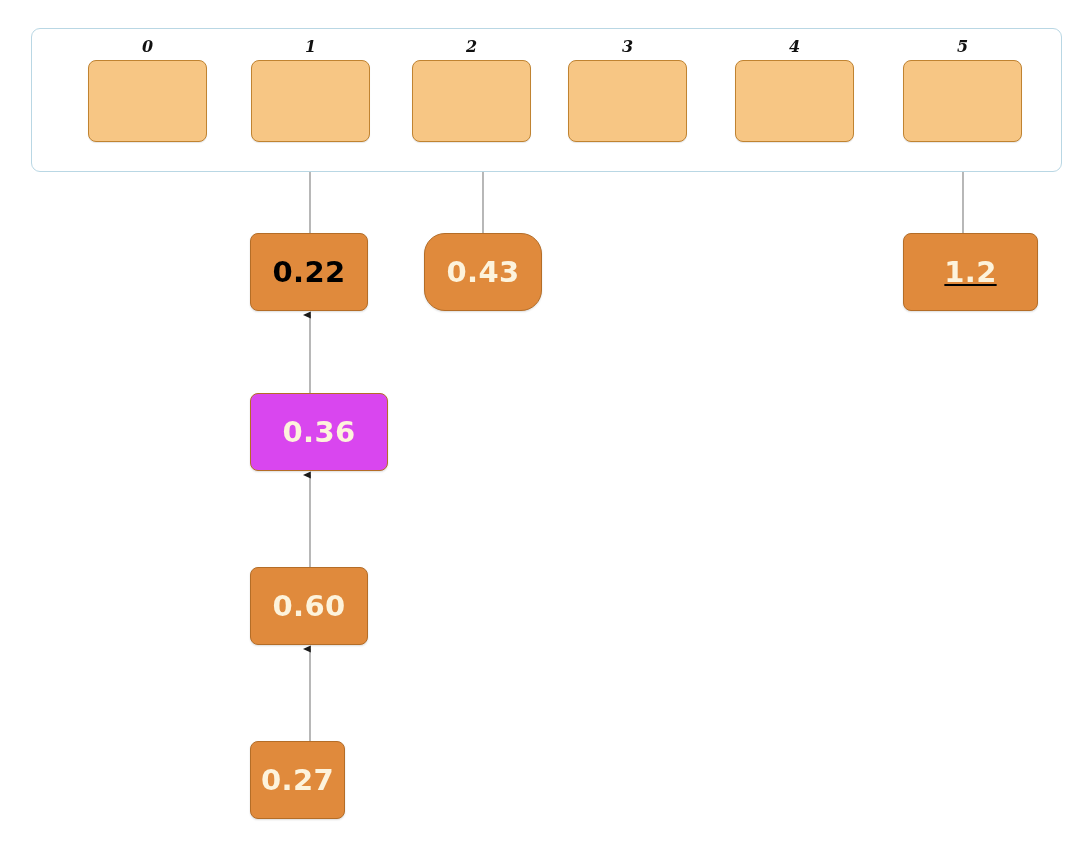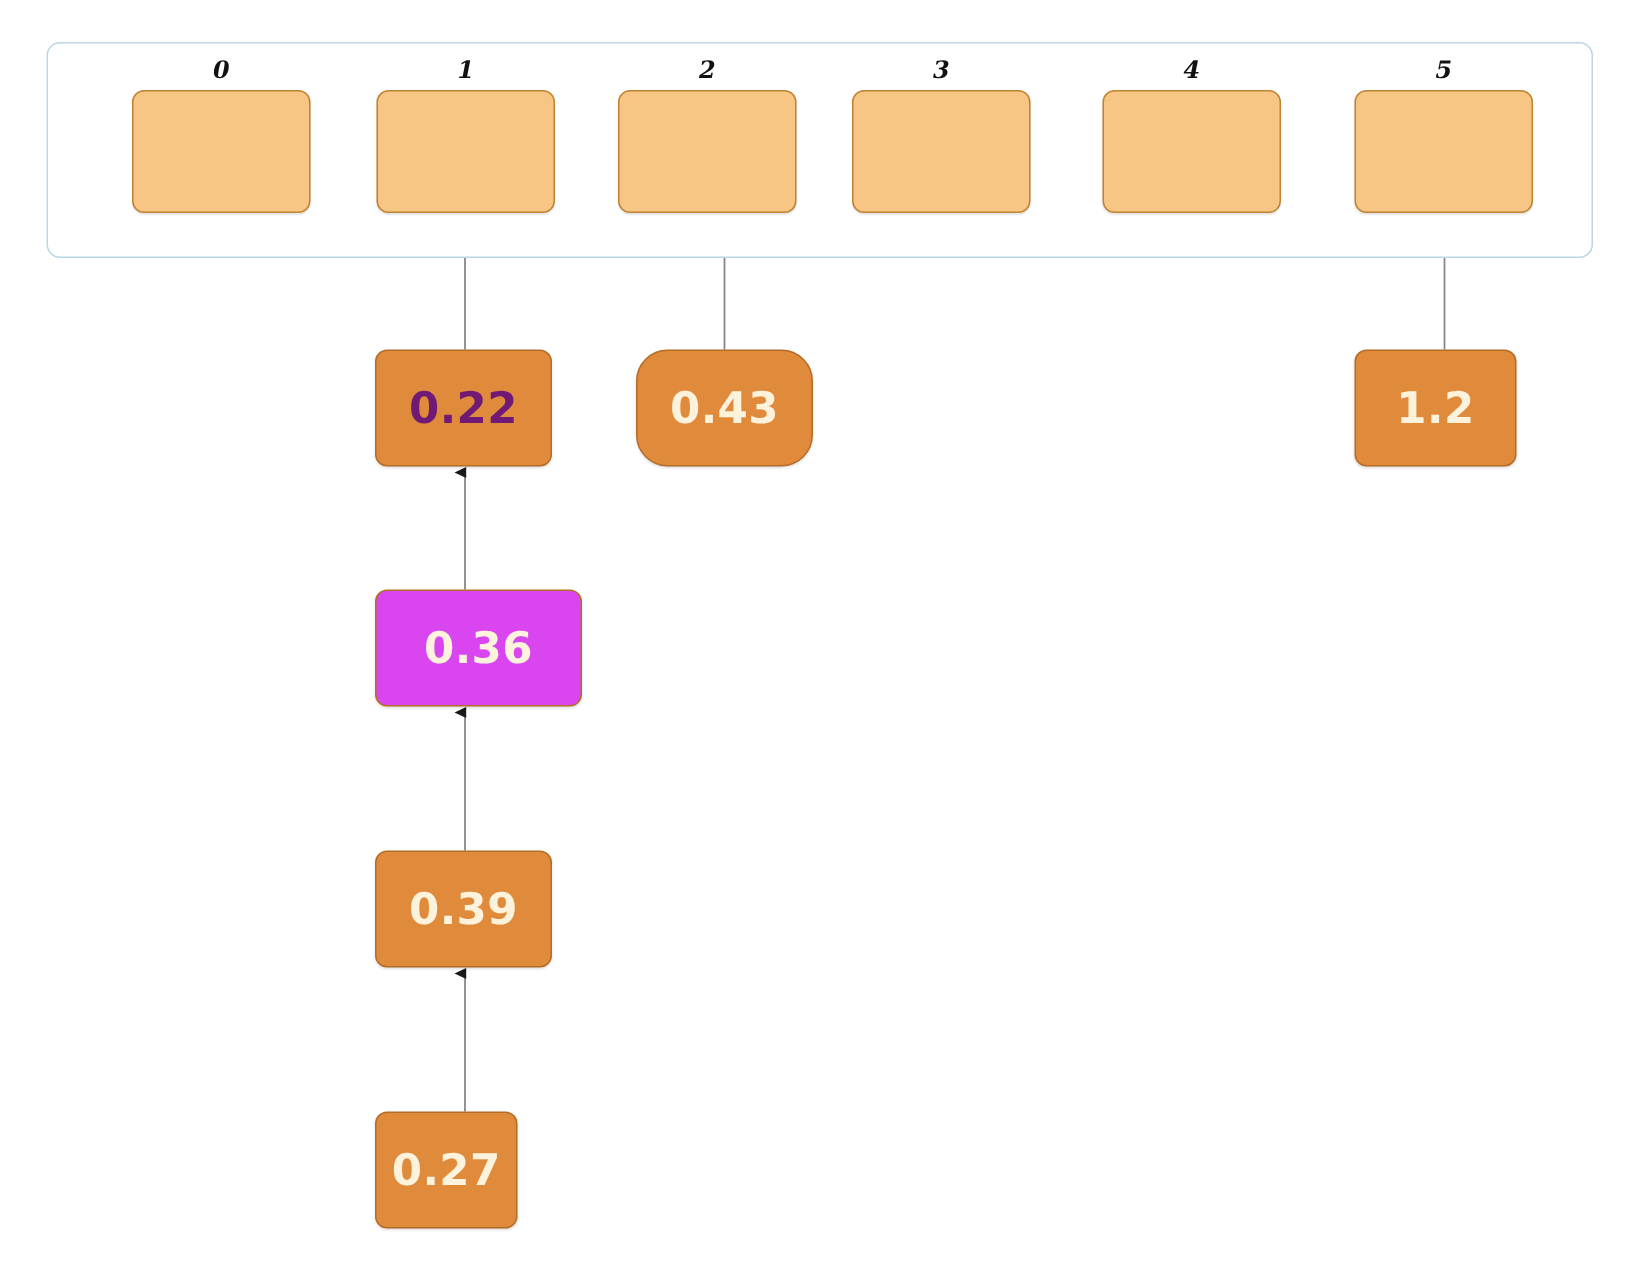--- a/index.html
+++ b/index.html
@@ -115,32 +115,32 @@
       <div class="node node-slot" style="left: 251px; top: 60px; width: 119px; height: 82px; background: rgb(247, 198, 132); border-color: rgb(192, 131, 49);"></div>
       <div class="slot-caption" style="left: 412px; top: 39px; width: 119px;">2</div>
       <div class="node node-slot" style="left: 412px; top: 60px; width: 119px; height: 82px; background: rgb(247, 198, 132); border-color: rgb(192, 131, 49);"></div>
       <div class="slot-caption" style="left: 568px; top: 39px; width: 119px;">3</div>
       <div class="node node-slot" style="left: 568px; top: 60px; width: 119px; height: 82px; background: rgb(247, 198, 132); border-color: rgb(192, 131, 49);"></div>
       <div class="slot-caption" style="left: 735px; top: 39px; width: 119px;">4</div>
       <div class="node node-slot" style="left: 735px; top: 60px; width: 119px; height: 82px; background: rgb(247, 198, 132); border-color: rgb(192, 131, 49);"></div>
       <div class="slot-caption" style="left: 903px; top: 39px; width: 119px;">5</div>
       <div class="node node-slot" style="left: 903px; top: 60px; width: 119px; height: 82px; background: rgb(247, 198, 132); border-color: rgb(192, 131, 49);"></div>
       <div class="node node-value" style="left: 250px; top: 233px; width: 118px; height: 78px; background: rgb(224, 138, 60); border-color: rgb(180, 109, 39);">
-        <span class="node-label" style="color: #701a75;">0.22</span>
+        <span class="node-label" style="color: #000000;">0.22</span>
       </div>
       <div class="node node-value" style="left: 424px; top: 233px; width: 118px; height: 78px; background: rgb(224, 138, 60); border-color: rgb(180, 109, 39); border-radius: 21px;">
         <span class="node-label" style="color: rgb(253, 243, 220);">0.43</span>
       </div>
-      <div class="node node-value" style="left: 903px; top: 233px; width: 108px; height: 78px; background: rgb(224, 138, 60); border-color: rgb(180, 109, 39);">
+      <div class="node node-value" style="left: 903px; top: 233px; width: 135px; height: 78px; background: rgb(224, 138, 60); border-color: rgb(180, 109, 39); text-decoration: underline;">
         <span class="node-label" style="color: rgb(253, 243, 220);">1.2</span>
       </div>
       <div class="node node-value" style="left: 250px; top: 393px; width: 138px; height: 78px; background: #d946ef; border-color: rgb(180, 109, 39);">
         <span class="node-label" style="color: rgb(253, 243, 220);">0.36</span>
       </div>
       <div class="node node-value" style="left: 250px; top: 567px; width: 118px; height: 78px; background: rgb(224, 138, 60); border-color: rgb(180, 109, 39);">
-        <span class="node-label" style="color: rgb(253, 243, 220);">0.39</span>
+        <span class="node-label" style="color: rgb(253, 243, 220);">0.60</span>
       </div>
       <div class="node node-value" style="left: 250px; top: 741px; width: 95px; height: 78px; background: rgb(224, 138, 60); border-color: rgb(180, 109, 39);">
         <span class="node-label" style="color: rgb(253, 243, 220);">0.27</span>
       </div>
     </div>
 
 </div>
 
 </body></html>

